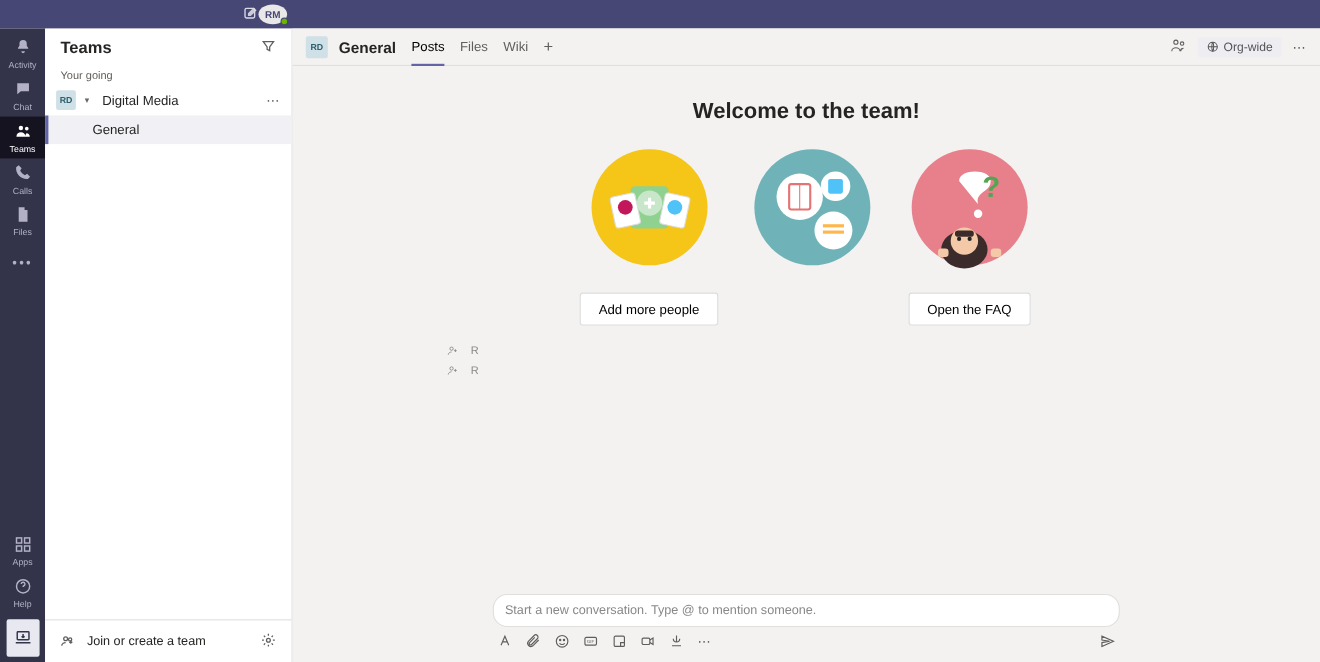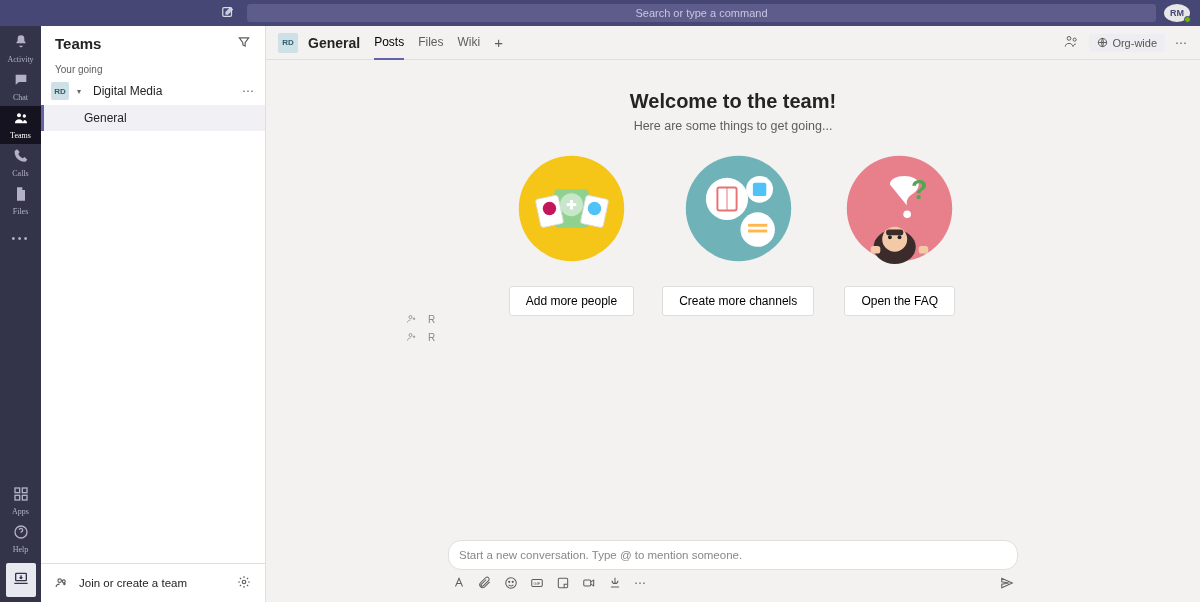--- a/index.html
+++ b/index.html
@@ -10,21 +10,21 @@
 .topbar-spacer { width: 225px; display:flex; justify-content:flex-end; align-items:center; }
 .compose-icon { color: #fff; opacity:.8; cursor:pointer; }
 .searchbox { flex: 1; height: 18px; background: #5d5c8a; border-radius: 3px; display: flex; align-items: center; justify-content: center; color: #c8c6e2; font-size: 11px; margin: 0 8px 0 12px; }
 .avatar { width: 26px; height: 18px; border-radius: 50%; background: #e8e8e8; color: #464775; font-size: 9px; font-weight:600; display:flex; align-items:center; justify-content:center; position:relative; }
 .presence { position:absolute; right:-1px; bottom:-1px; width:7px; height:7px; border-radius:50%; background:#6bb700; border:1.5px solid #464775; }
 
 .layout { display:flex; height: calc(602px - 26px); }
 
 
 .rail { width: 41px; background: #33344a; display:flex; flex-direction:column; align-items:center; padding-top:4px; }
-.rail-item { width:41px; height:38px; display:flex; flex-direction:column; align-items:center; justify-content:center; color:#b2b1c6; cursor:pointer; gap:1px;font-family:Liberation Serif, serif; }
+.rail-item { width:41px; height:38px; display:flex; flex-direction:column; align-items:center; justify-content:center; color:#b2b1c6; cursor:pointer; gap:1px; }
 .rail-item.active { background:#14131f; color:#fff; }
 .rail-item .lbl { font-size:8px; }
 .rail-icon svg { width:16px; height:16px; }
 .rail-spacer { flex:1; }
 .rail-footer .rail-item { height:34px; background:#e8e8f0; color:#33344a; border-radius:2px; width:30px; margin:5px; }
 
 
 .panel { width: 225px; background:#fff; border-right:1px solid #e1dfdd; display:flex; flex-direction:column; }
 .panel-head { height:34px; display:flex; align-items:center; justify-content:space-between; padding:0 14px 0 14px; }
 .panel-head h1 { font-size:15px; font-weight:700; }
@@ -80,23 +80,20 @@
 
 <div class="topbar">
   <div class="topbar-spacer">
     <span class="compose-icon">
       <svg viewBox="0 0 16 16" width="14" height="14" fill="none" stroke="currentColor" stroke-width="1.4">
           <rect x="2" y="3" width="10" height="10" rx="1.5"></rect>
           <path d="M11 2l3 3-6 6H5V8l6-6z" fill="currentColor" stroke="none" opacity=".9"></path>
         </svg>
     </span>
   </div>
-  <div class="searchbox">
-    <span>Search or type a command</span>
-  </div>
   <div class="avatar">
     <span>RM</span>
     <span class="presence"></span>
   </div>
 </div>
 
 <div class="layout">
 
   <div class="rail">
     <div class="rail-item">
@@ -223,21 +220,20 @@
             <path d="M3 12h18M12 3c2.5 3 2.5 15 0 18M12 3c-2.5 3-2.5 15 0 18"></path>
           </svg>
         <span>Org-wide</span>
       </div>
       <span class="head-ic more-dots">⋯</span>
     </div>
 
     <div class="content">
       <div class="welcome">
         <h3>Welcome to the team!</h3>
-        <p>Here are some things to get going...</p>
         <div class="cards">
           <div class="card">
             <svg class="ill" viewBox="0 0 120 120">
               <circle cx="60" cy="60" r="55" fill="#f5c518"></circle>
               <rect x="42" y="40" width="36" height="40" rx="4" fill="#8fd18f"></rect>
               <circle cx="60" cy="56" r="12" fill="#c8e6c9"></circle>
               <path d="M55 56h10M60 51v10" stroke="#fff" stroke-width="3"></path>
               <rect x="25" y="48" width="24" height="30" rx="3" fill="#fff" stroke="#ddd" transform="rotate(-12 37 63)"></rect>
               <circle cx="37" cy="60" r="7" fill="#c2185b"></circle>
               <rect x="72" y="48" width="24" height="30" rx="3" fill="#fff" stroke="#ddd" transform="rotate(12 84 63)"></rect>
@@ -250,21 +246,20 @@
               <circle cx="60" cy="60" r="55" fill="#6fb3b8"></circle>
               <circle cx="48" cy="50" r="22" fill="#fff"></circle>
               <rect x="38" y="38" width="20" height="24" rx="2" fill="#fff" stroke="#e57373" stroke-width="2"></rect>
               <line x1="48" y1="38" x2="48" y2="62" stroke="#e57373"></line>
               <circle cx="82" cy="40" r="14" fill="#fff"></circle>
               <rect x="75" y="33" width="14" height="14" rx="2" fill="#4fc3f7"></rect>
               <circle cx="80" cy="82" r="18" fill="#fff"></circle>
               <rect x="70" y="76" width="20" height="3" fill="#ffb74d"></rect>
               <rect x="70" y="82" width="20" height="3" fill="#ffb74d"></rect>
             </svg>
-            <button class="card-btn">Create more channels</button>
           </div>
           <div class="card">
             <svg class="ill" viewBox="0 0 120 120">
               <circle cx="60" cy="60" r="55" fill="#e8808c"></circle>
               <path d="M50 35c0-12 30-12 30 0 0 9-9 9-12 16-1 3 0 6 0 6" fill="#fff"></path>
               <text x="72" y="50" font-size="28" font-weight="bold" fill="#52a552">?</text>
               <circle cx="68" cy="66" r="4" fill="#fff"></circle>
               <ellipse cx="55" cy="100" rx="22" ry="18" fill="#3b2b2b"></ellipse>
               <circle cx="55" cy="92" r="13" fill="#f4c9a8"></circle>
               <circle cx="50" cy="90" r="2" fill="#222"></circle>

